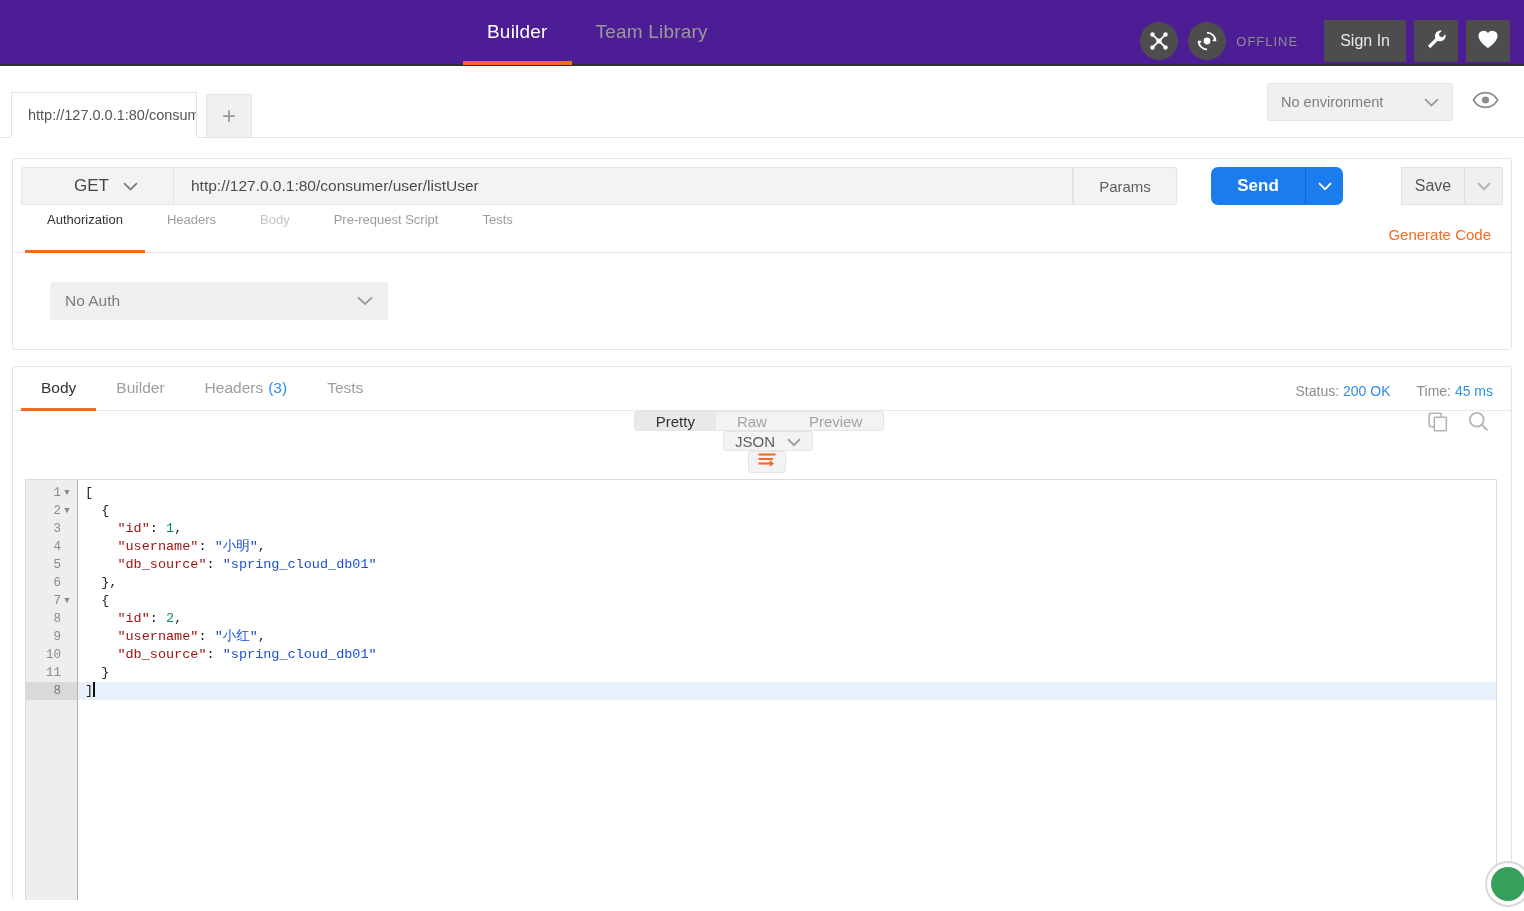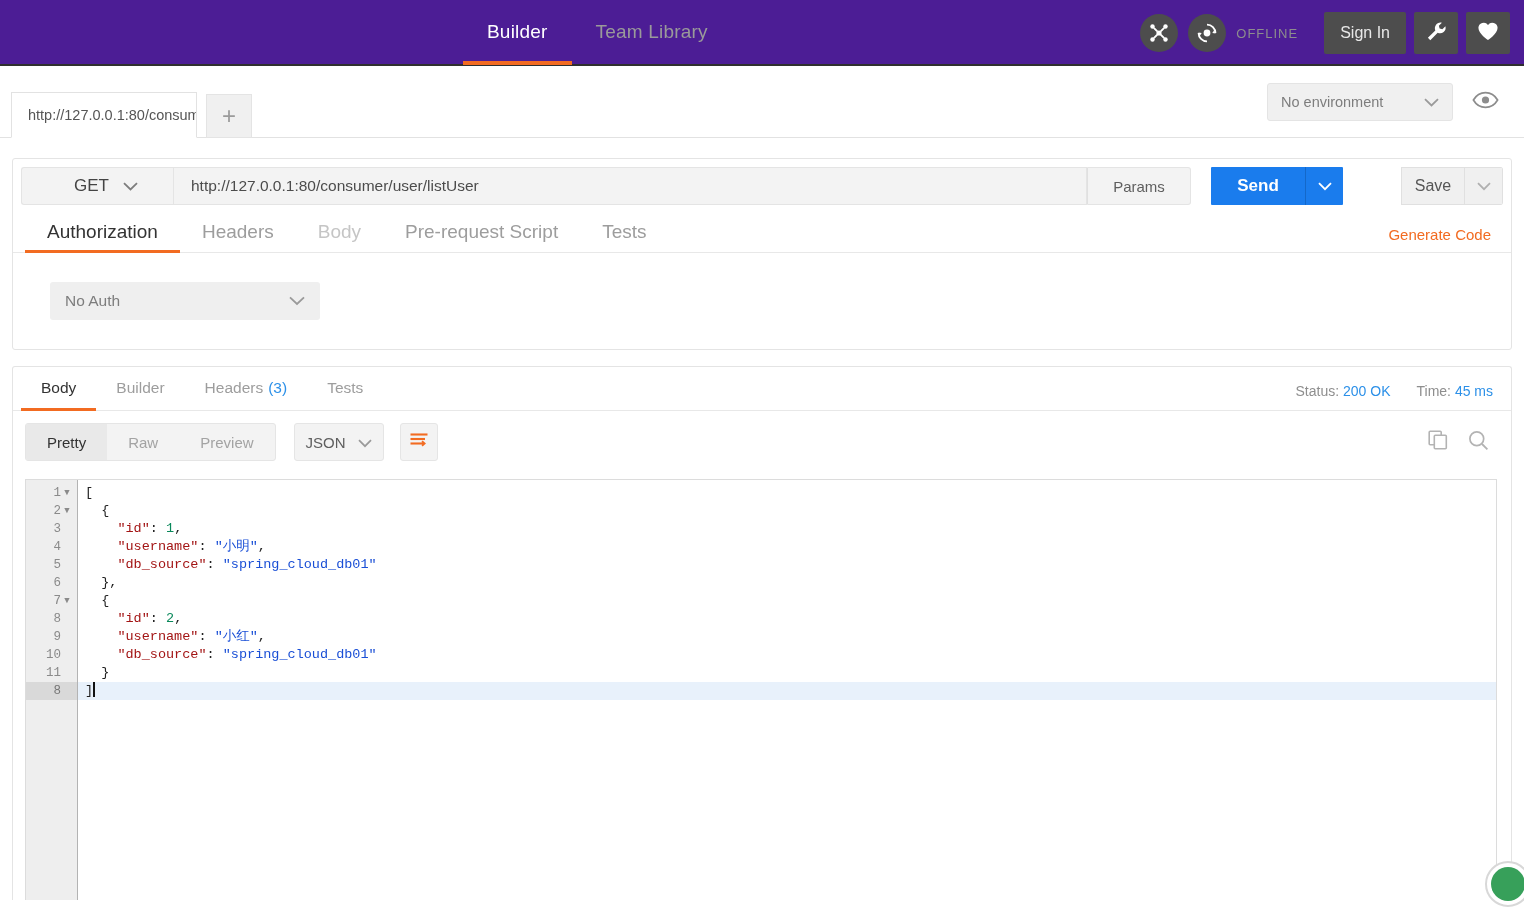--- a/index.html
+++ b/index.html
@@ -41,21 +41,21 @@
   .hdr-tab.active { color: #ffffff; }
   .hdr-tab.active::after {
     content: "";
     position: absolute;
     left: 0; right: 0; bottom: 0;
     height: 4px;
     background: #f26b21;
   }
   #header-right {
     position: absolute;
-    right: 0; top: 0;
+    right: 0; top: 8px;
     height: 66px;
     display: flex;
     align-items: center;
     gap: 0;
   }
   .circ-icon {
     width: 38px; height: 38px;
     border-radius: 50%;
     background: #4d4d4d;
     display: flex; align-items: center; justify-content: center;
@@ -191,22 +191,22 @@
     border: 1px solid #e4e4e4;
     border-left: 1px solid #e0e0e0;
     border-radius: 0 3px 3px 0;
     display: flex; align-items: center; justify-content: center;
     font-size: 15px;
     color: #5e5e5e;
     cursor: pointer;
   }
   #send-group {
     display: flex;
-    margin-left: 20px;
-    border-radius: 1px;
+    margin-left: 34px;
+    border-radius: 7px;
     overflow: hidden;
   }
   #send-btn {
     width: 94px;
     background: #1a7ced;
     color: #fff;
     font-size: 17px;
     font-weight: bold;
     display: flex; align-items: center; justify-content: center;
     cursor: pointer;
@@ -248,22 +248,22 @@
     display: flex;
     align-items: flex-end;
     height: 40px;
     border-bottom: 1px solid #e8e8e8;
     padding-left: 12px;
     position: relative;
   }
   .subtab {
     height: 40px;
     padding: 0 22px;
-    display: flex; align-items: center;
-    font-size: 19px;
+    display: flex; 
+    font-size: 13px;
     color: #9d9d9d;
     position: relative;
     cursor: pointer;
   }
   .subtab.active { color: #333; }
   .subtab.dim { color: #c5c5c5; }
   .subtab.active::after {
     content: "";
     position: absolute;
     left: 0; right: 0; bottom: -1px;
@@ -280,21 +280,21 @@
     text-align: right;
   }
   #auth-body {
     height: 96px;
     display: flex;
     align-items: center;
     padding-left: 37px;
   }
   #auth-type-label { font-size: 15.5px; color: #555; width: 338px; }
   #auth-type-select {
-    width: 270px; height: 38px;
+    width: 338px; height: 38px;
     background: #efefef;
     border-radius: 3px;
     display: flex; align-items: center; justify-content: space-between;
     padding: 0 15px;
     font-size: 15.5px;
     color: #7d7d7d;
     cursor: pointer;
   }
 
   
@@ -343,20 +343,21 @@
     color: #8e8e8e;
   }
   .meta-val { color: #2c90e8; }
 
   #resp-toolbar {
     height: 62px;
     display: flex;
     align-items: center;
     padding: 0 18px 0 12px;
     position: relative;
+    flex-direction: column;
   }
   #format-group {
     display: flex;
     background: #f3f3f3;
     border: 1px solid #e5e5e5;
     border-radius: 3px;
     height: 38px;
     overflow: hidden;
   }
   .fmt {

